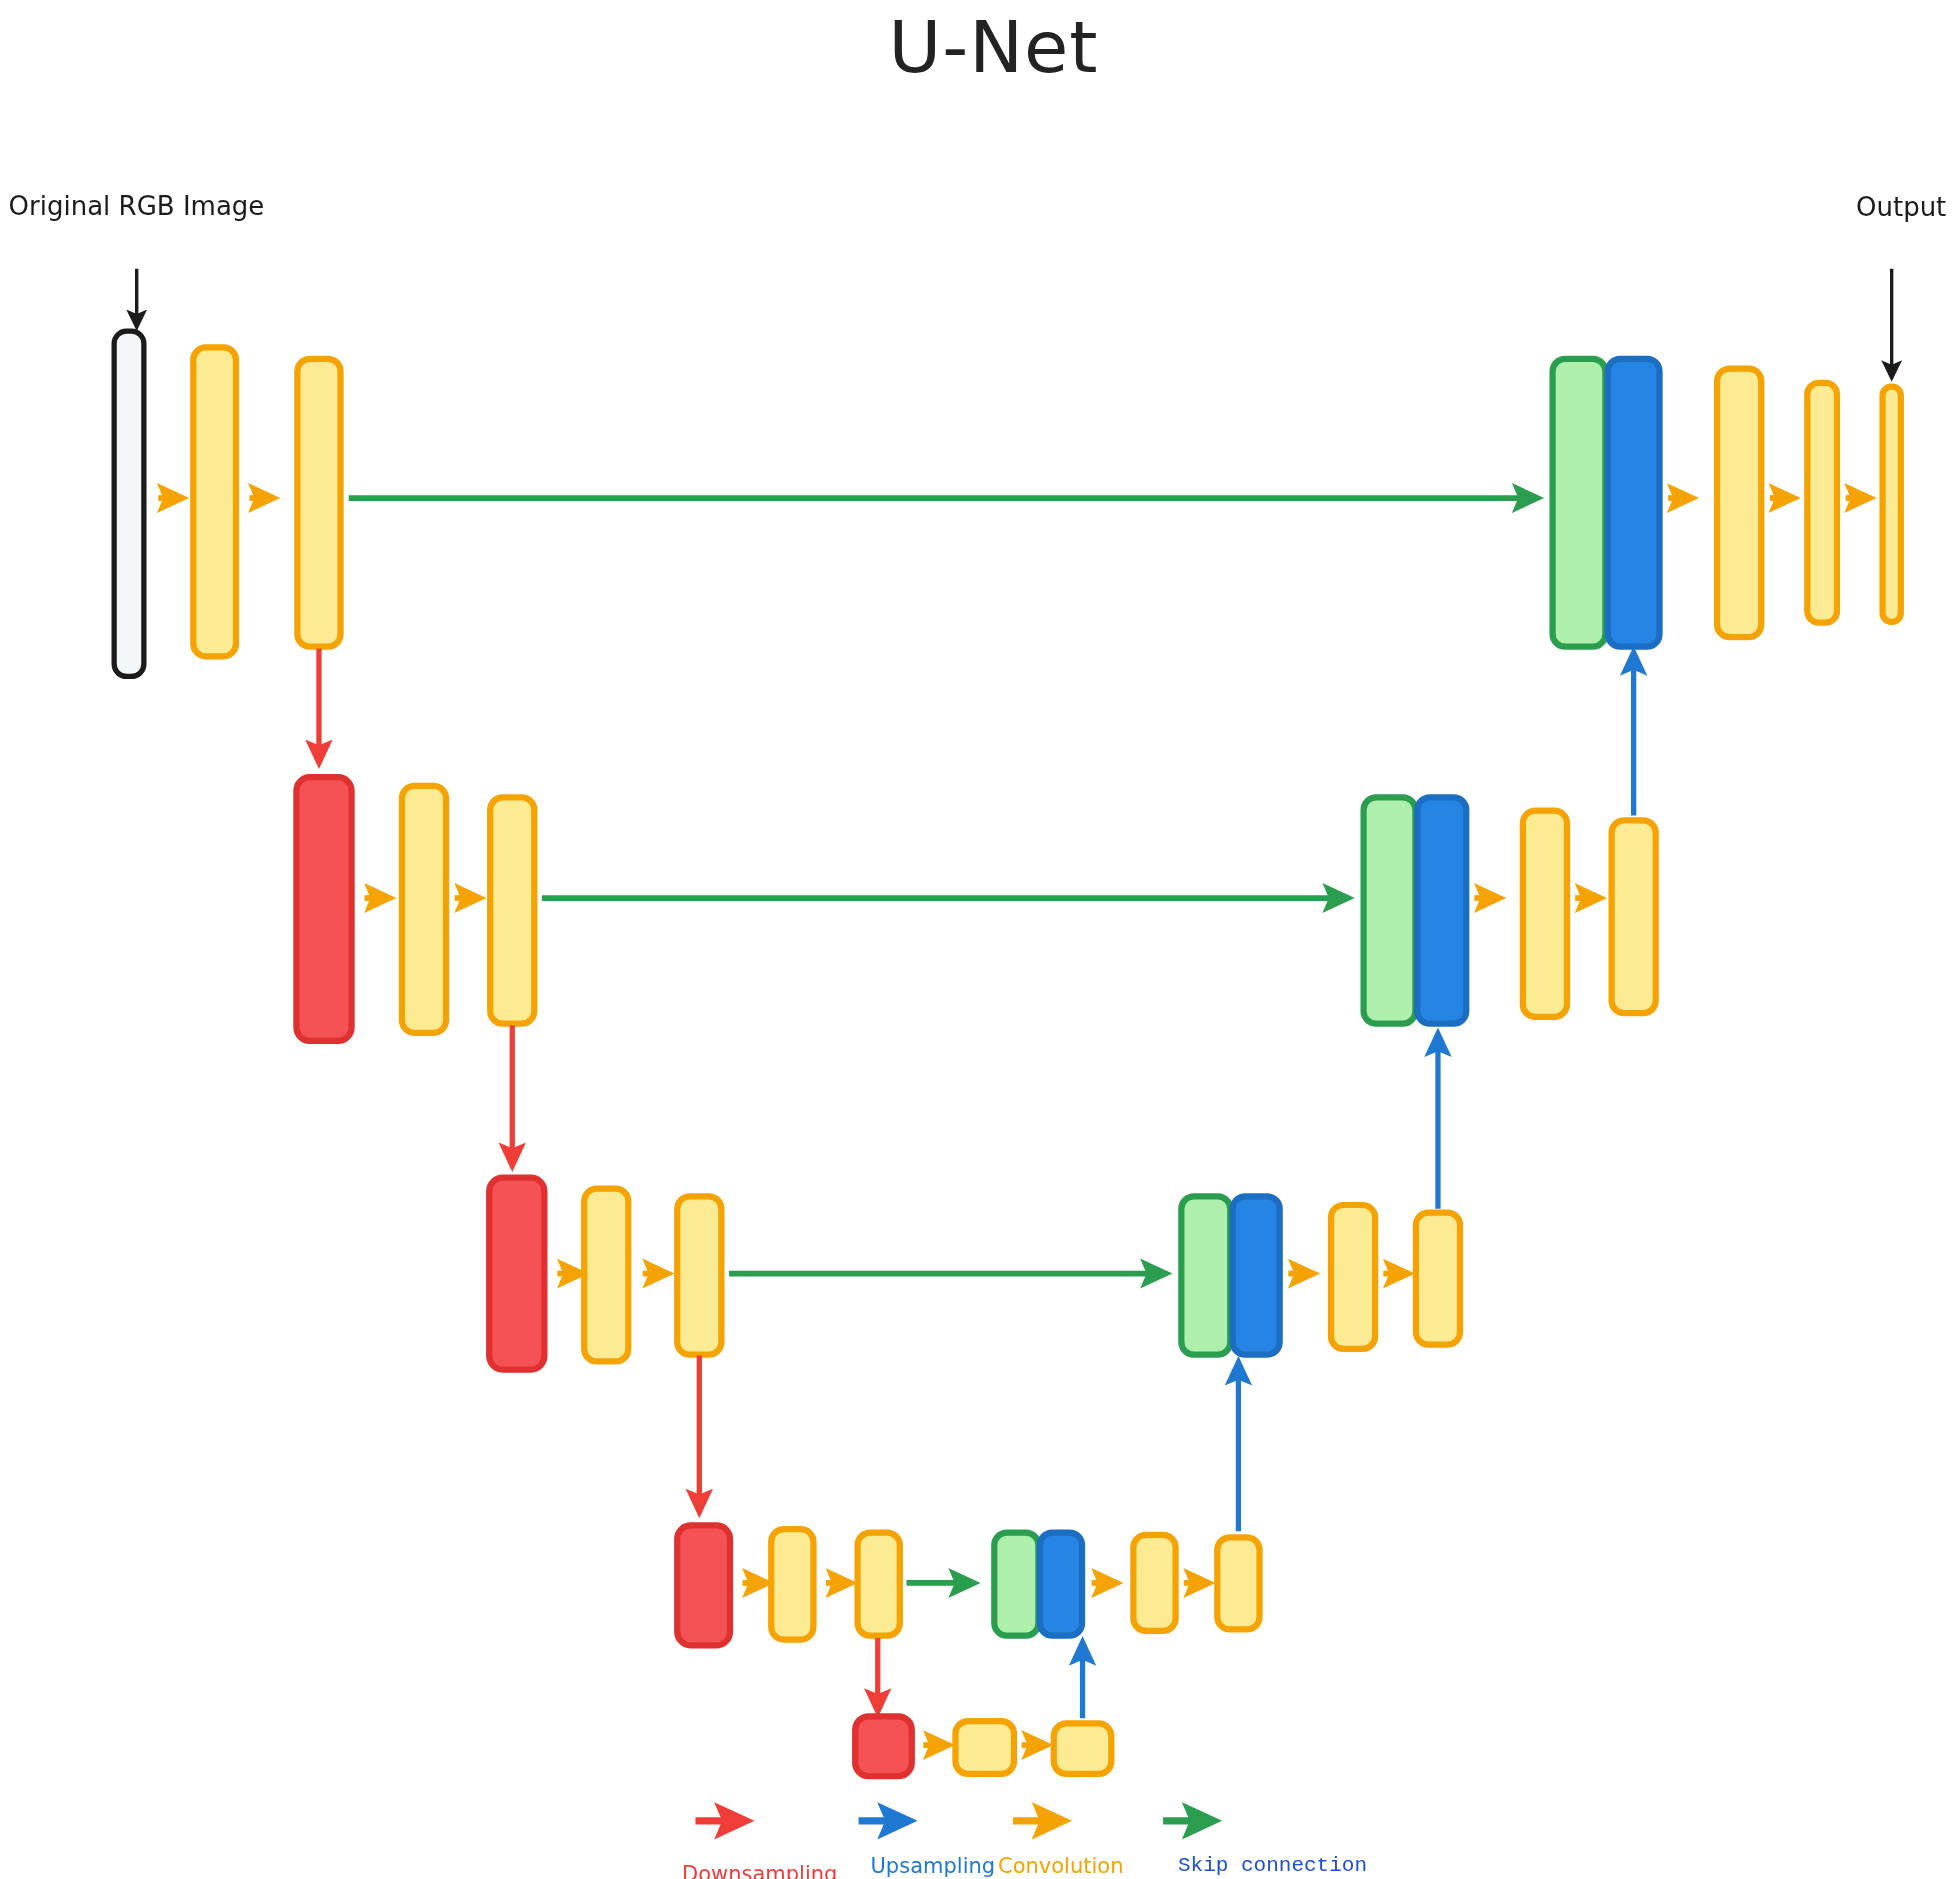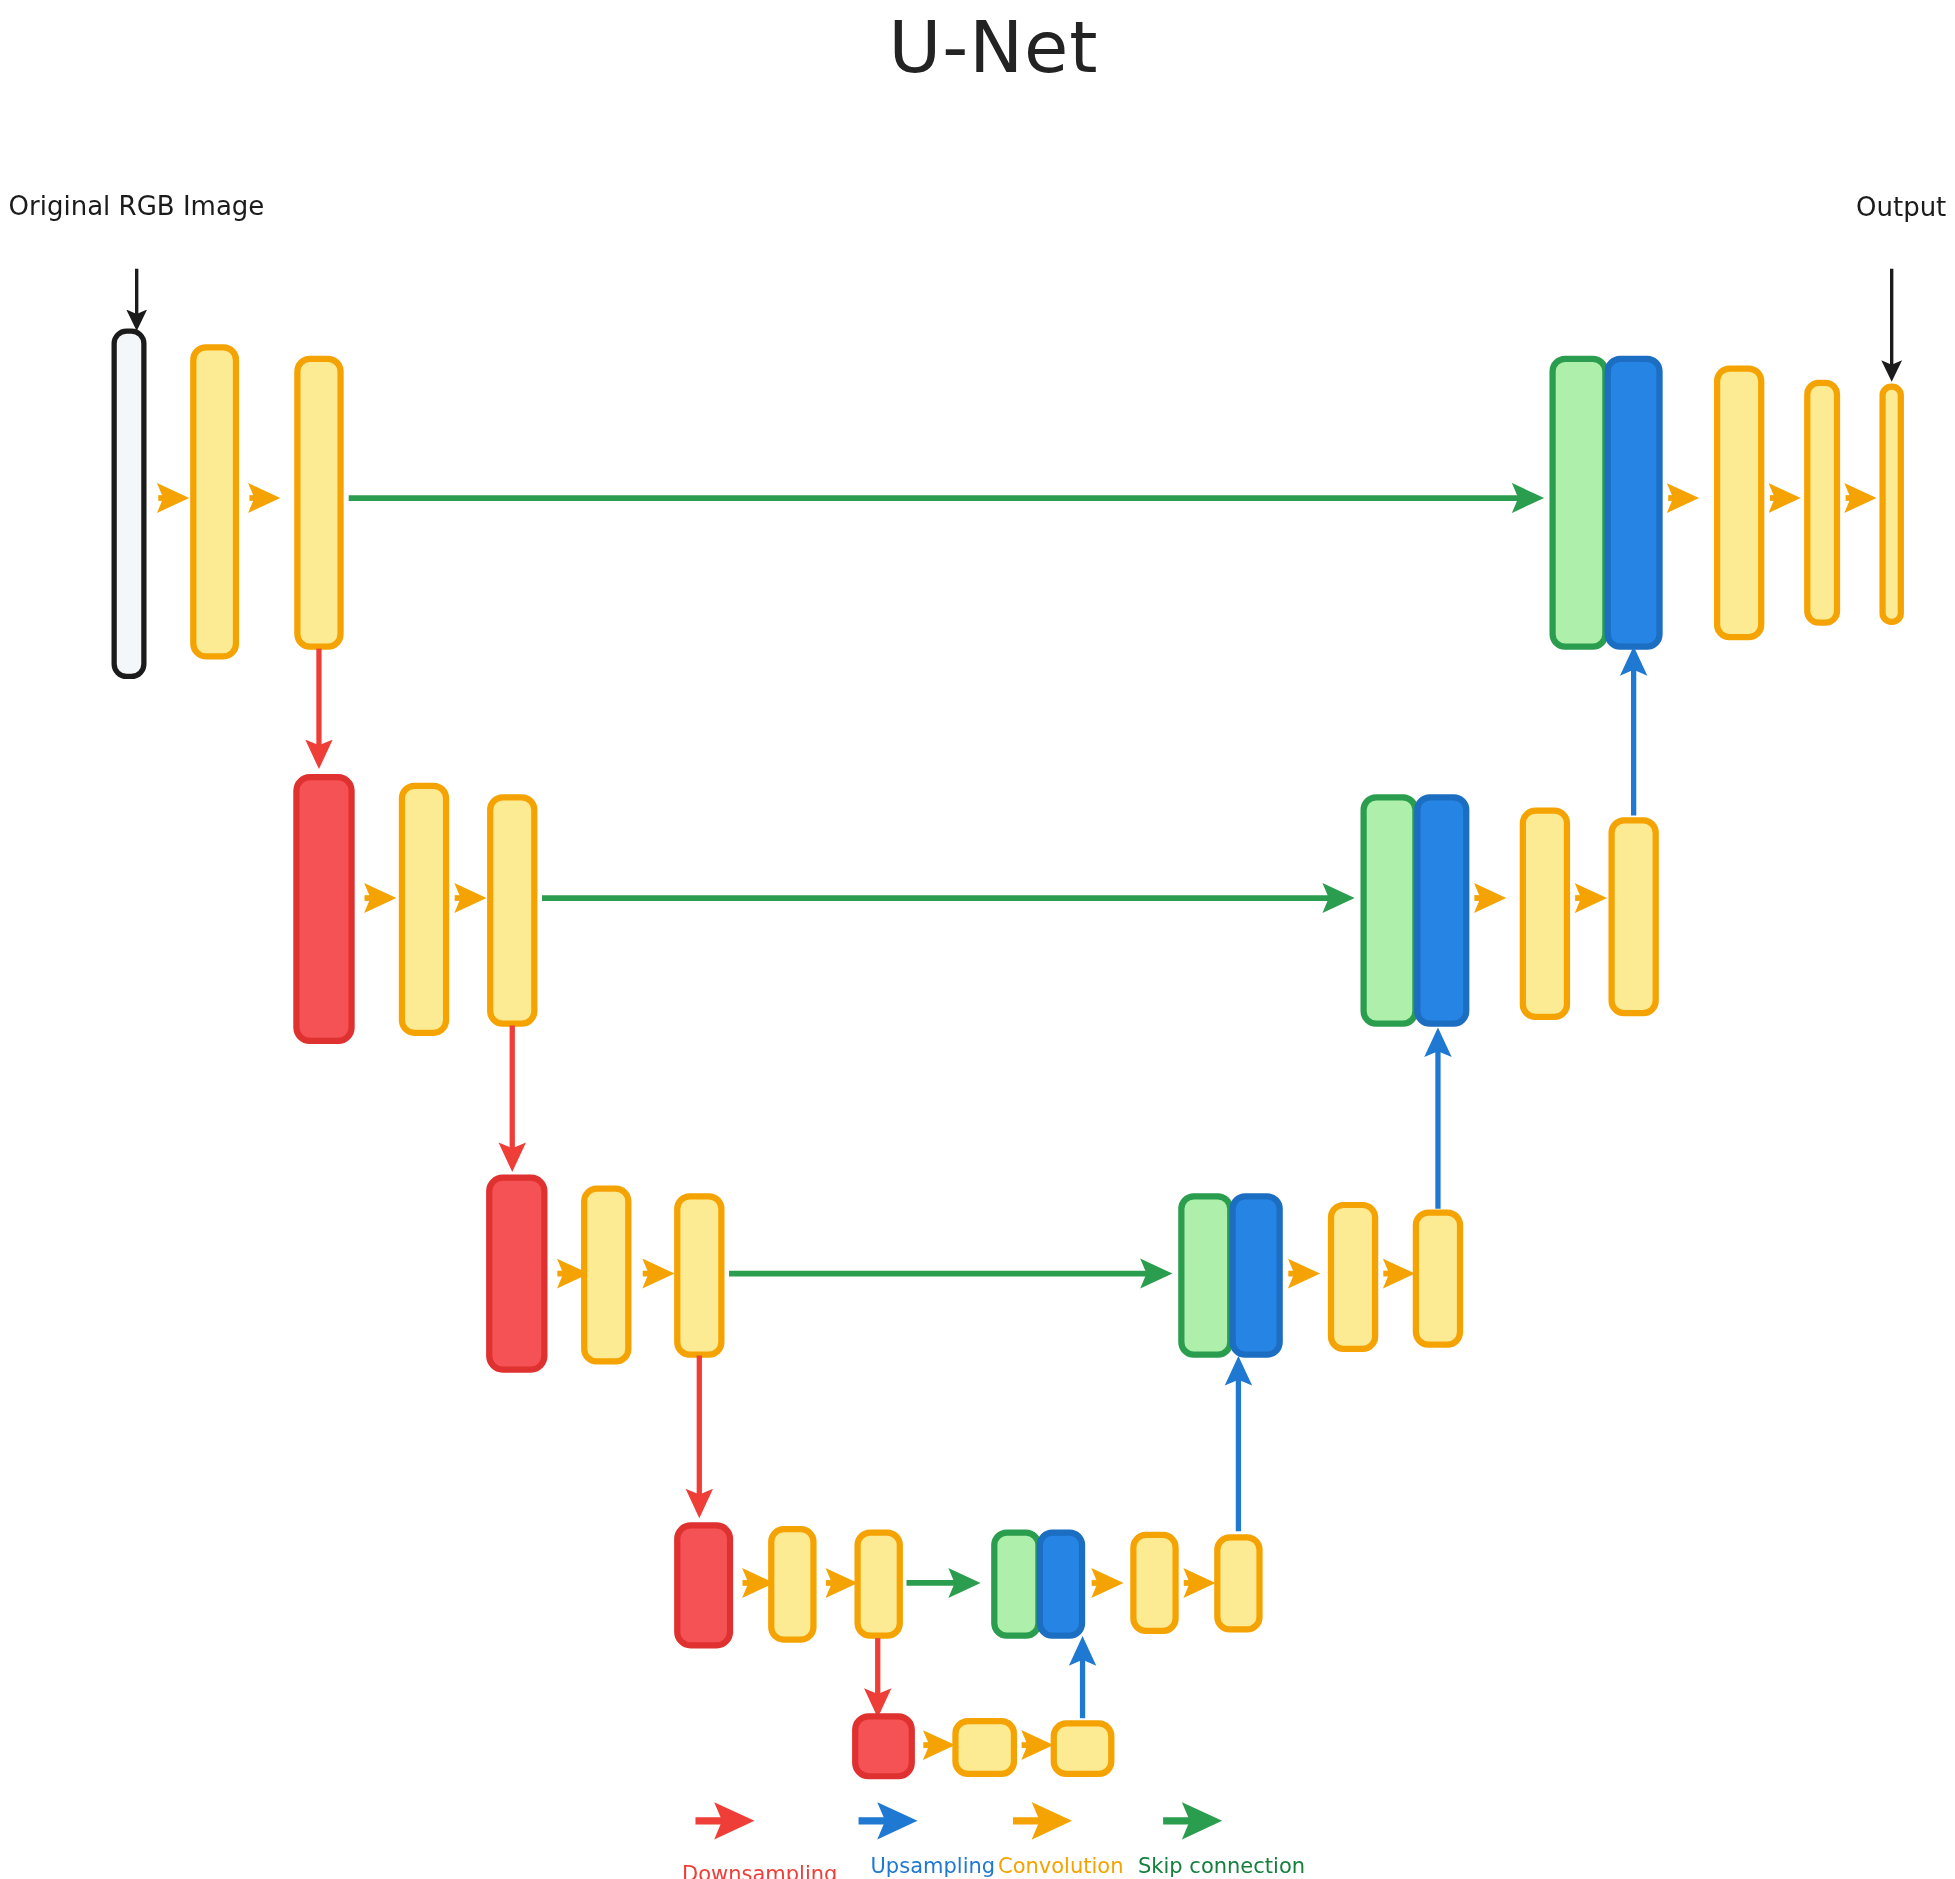--- a/index.html
+++ b/index.html
@@ -45,21 +45,21 @@
     position: absolute;
     font-family: "DejaVu Sans", sans-serif;
     font-size: 21px;
     white-space: nowrap;
     text-align: center;
     line-height: 1.18;
   }
   #legend-label-downsampling { left: 682px; top: 1854px; color: #ef3e37; margin-top: 8px; }
   #legend-label-upsampling   { left: 843px; top: 1854px; color: #1f78d1; }
   #legend-label-convolution  { left: 998px; top: 1854px; color: #f5a302; }
-  #legend-label-skip         { left: 1138px; top: 1854px; color: #15803d; }
+  #legend-label-skip         { left: 1178px; top: 1854px; color: #1d4ed8; font-family: Liberation Mono, monospace; }
 
   svg#canvas {
     position: absolute;
     left: 0; top: 0;
     width: 1955px;
     height: 1880px;
   }
 </style>
 </head>
 <body>

